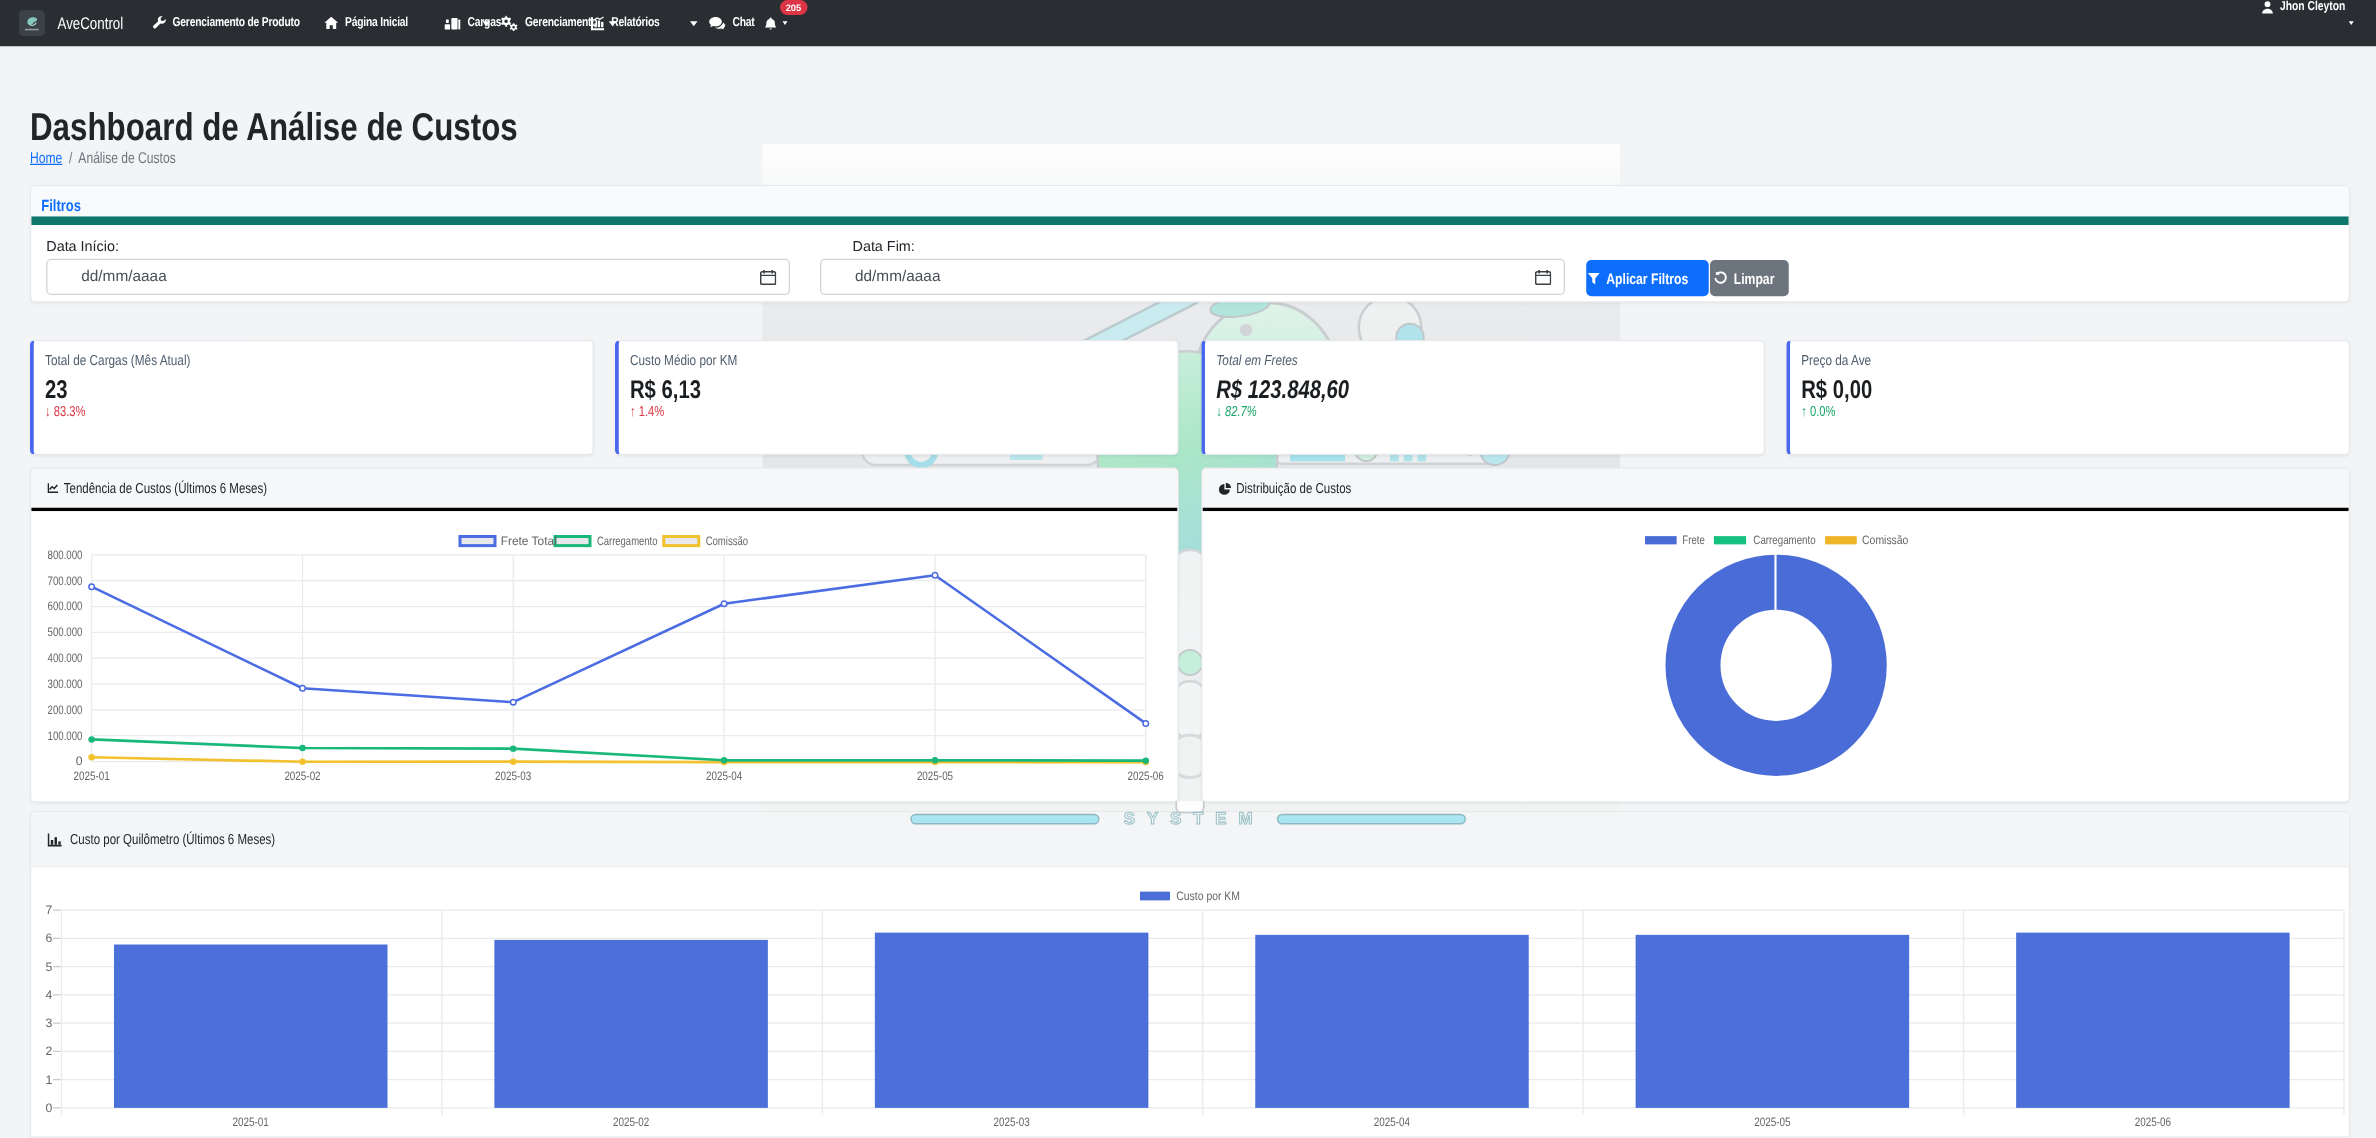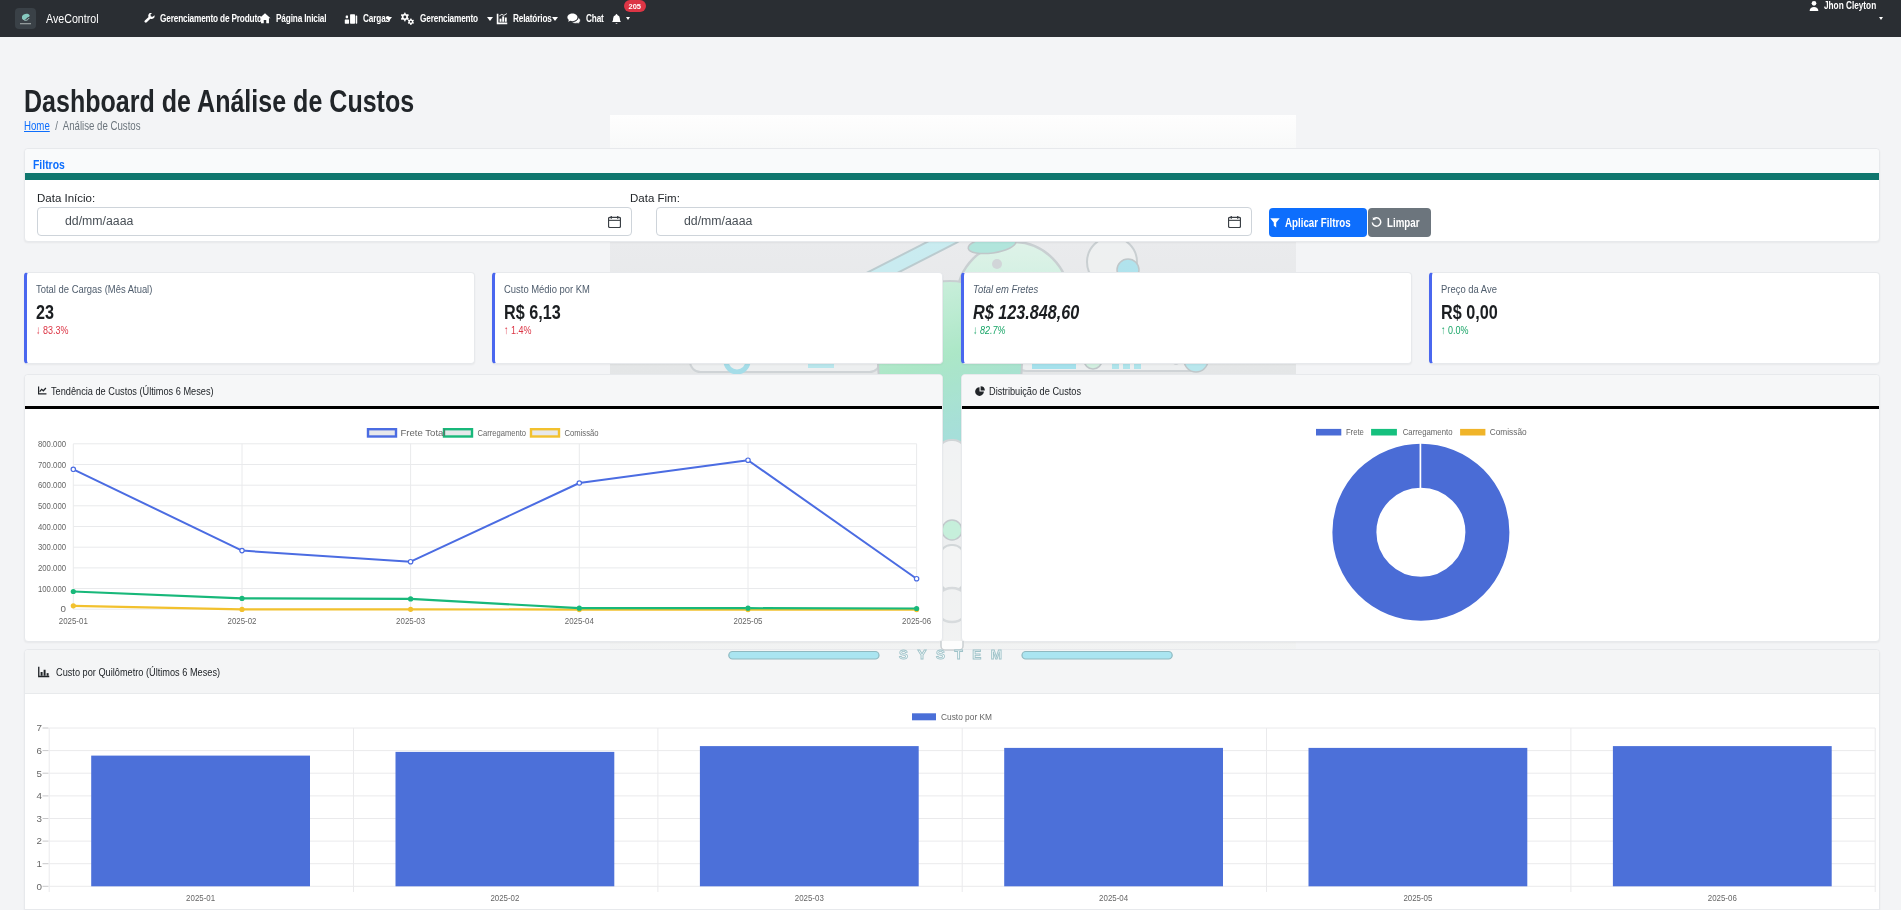--- a/index.html
+++ b/index.html
@@ -108,21 +108,21 @@
   <circle cx="412" cy="490" r="17" fill="#f2f3f3" stroke="#c9ced1" stroke-width="2.5"></circle>
   </g>
 </svg>
 
 <div class="page-title">Dashboard de Análise de Custos</div>
 <div class="breadcrumb"><a href="#">Home</a> &nbsp;/&nbsp; Análise de Custos</div>
 
 <div class="card" id="filterCard">
   <div class="fhead"><span class="sx">Filtros</span></div>
   <div class="flabel" style="left:12px;">Data Início:</div>
-  <div class="flabel" style="left:605px;">Data Fim:</div>
+  <div class="flabel" style="left:657px;">Data Fim:</div>
   <div class="finput" style="left:12px; width:595px;">dd/mm/aaaa
     <svg class="calicon" style="right:10px;" viewBox="0 0 14 13">
         <rect x="0.5" y="1.5" width="13" height="11" rx="1.5" fill="none" stroke="#3a3f44" stroke-width="1.4"></rect>
         <line x1="3.5" y1="0" x2="3.5" y2="3" stroke="#3a3f44" stroke-width="1.4"></line>
         <line x1="10.5" y1="0" x2="10.5" y2="3" stroke="#3a3f44" stroke-width="1.4"></line>
         <line x1="0.5" y1="4.7" x2="13.5" y2="4.7" stroke="#3a3f44" stroke-width="1.2"></line>
       </svg>
   </div>
   <div class="finput" style="left:631px; width:596px;">dd/mm/aaaa
     <svg class="calicon" style="right:10px;" viewBox="0 0 14 13">
@@ -359,49 +359,49 @@
 <div class="navbar">
   <div class="brand-logo" style="position:absolute; left:15px; top:8px;">
     <svg width="21" height="21" viewBox="0 0 21 21">
         <rect width="21" height="21" fill="#3a4147"></rect>
         <path d="M7 8.5 C8 5.5 13 5 14.5 7 C15.5 9 12.5 9 11.5 10.5 C10 12.5 7.5 12 7 10.5 Z" fill="#8fd8cc" opacity="0.9"></path>
         <path d="M8.5 11.5 C10 13 13 12.5 14 10" stroke="#bfe9e2" stroke-width="1" fill="none" opacity="0.8"></path>
         <rect x="5" y="15" width="11" height="1.3" fill="#cfd6d4" opacity="0.6"></rect>
       </svg>
   </div>
   <div class="brand-text" style="position:absolute; left:46px; top:0; line-height:37px;">AveControl</div>
-  <div class="nav-link" style="left:144px;justify-content:space-between;">
+  <div class="nav-link" style="left:122px;justify-content:space-between;">
       <svg width="11" height="11" viewBox="0 0 16 16" fill="#fff">
         <path d="M15.2 3.1a4.4 4.4 0 0 1-6 5.3L4 13.6a1.9 1.9 0 0 1-2.7-2.7L6.6 5.8a4.4 4.4 0 0 1 5.3-6L9.4 2.3l.5 2.8 2.8.5z"></path>
       </svg>
       <span class="sx">Gerenciamento de Produto</span>
     </div>
   <div class="nav-link" style="left:259px;">
       <svg width="12" height="11" viewBox="0 0 16 15" fill="#fff">
         <path d="M8 0.5 L15.5 7 H13.4 V14 H9.7 V9.7 H6.3 V14 H2.6 V7 H0.5 Z"></path>
       </svg>
       <span class="sx">Página Inicial</span>
     </div>
-  <div class="nav-link" style="left:344px;">
+  <div class="nav-link" style="left:355px;">
       <svg width="14" height="12" viewBox="0 0 18 15" fill="#fff">
         <rect x="1" y="8" width="5.5" height="5.5" rx="0.7"></rect>
         <rect x="7.8" y="1.5" width="6.4" height="12" rx="0.8"></rect>
         <rect x="2.2" y="3" width="3" height="3.6" rx="0.6"></rect>
         <rect x="15" y="3" width="2" height="10.5" rx="0.8"></rect>
       </svg>
       <span class="sx">Cargas</span>
     </div>
   <div class="nav-link" style="left:400px;">
       <svg width="15" height="13" viewBox="0 0 20 17" fill="#fff">
         <path d="M7 0.5 l0.6 1.8 a4.6 4.6 0 0 1 1.4 0.8 l1.8-.5 1 1.7-1.3 1.4a4.6 4.6 0 0 1 0 1.6 l1.3 1.4-1 1.7-1.8-.5a4.6 4.6 0 0 1-1.4.8 L7 12.5 6 12.5 5.4 10.7a4.6 4.6 0 0 1-1.4-.8 l-1.8.5-1-1.7 1.3-1.4a4.6 4.6 0 0 1 0-1.6 L1.2 4.3l1-1.7 1.8.5a4.6 4.6 0 0 1 1.4-.8 L6 0.5 Z M6.5 4.6 a1.9 1.9 0 1 0 0 3.8 1.9 1.9 0 0 0 0-3.8 Z"></path>
         <path d="M15.2 8.5 l0.4 1.3 a3.2 3.2 0 0 1 1 0.6 l1.3-.4.7 1.2-.9 1a3.2 3.2 0 0 1 0 1.1 l.9 1-.7 1.2-1.3-.4a3.2 3.2 0 0 1-1 .6 l-.4 1.3-1.4 0-.4-1.3a3.2 3.2 0 0 1-1-.6 l-1.3.4-.7-1.2.9-1a3.2 3.2 0 0 1 0-1.1 l-.9-1 .7-1.2 1.3.4a3.2 3.2 0 0 1 1-.6 l.4-1.3 Z M14.5 11.5 a1.4 1.4 0 1 0 0 2.8 1.4 1.4 0 0 0 0-2.8 Z"></path>
       </svg>
       <span class="sx">Gerenciamento</span>
     </div>
-  <div class="nav-link" style="left:496px;text-align:center;">
+  <div class="nav-link" style="left:472px;text-align:center;">
       <svg width="12" height="12" viewBox="0 0 16 16" fill="#fff">
         <path d="M1 1 H3.2 V12.8 H15 V15 H1 Z"></path>
         <rect x="4.8" y="7.5" width="2.5" height="4.2"></rect>
         <rect x="8.3" y="4.5" width="2.5" height="7.2"></rect>
         <rect x="11.8" y="6" width="2.5" height="5.7"></rect>
         <path d="M4.5 3.8 L7.8 1.8 L10.5 3.2 L14.5 0.8" stroke="#fff" stroke-width="1.2" fill="none"></path>
       </svg>
       <span class="sx">Relatórios</span>
     </div>
   <div class="nav-link" style="left:567px;">

